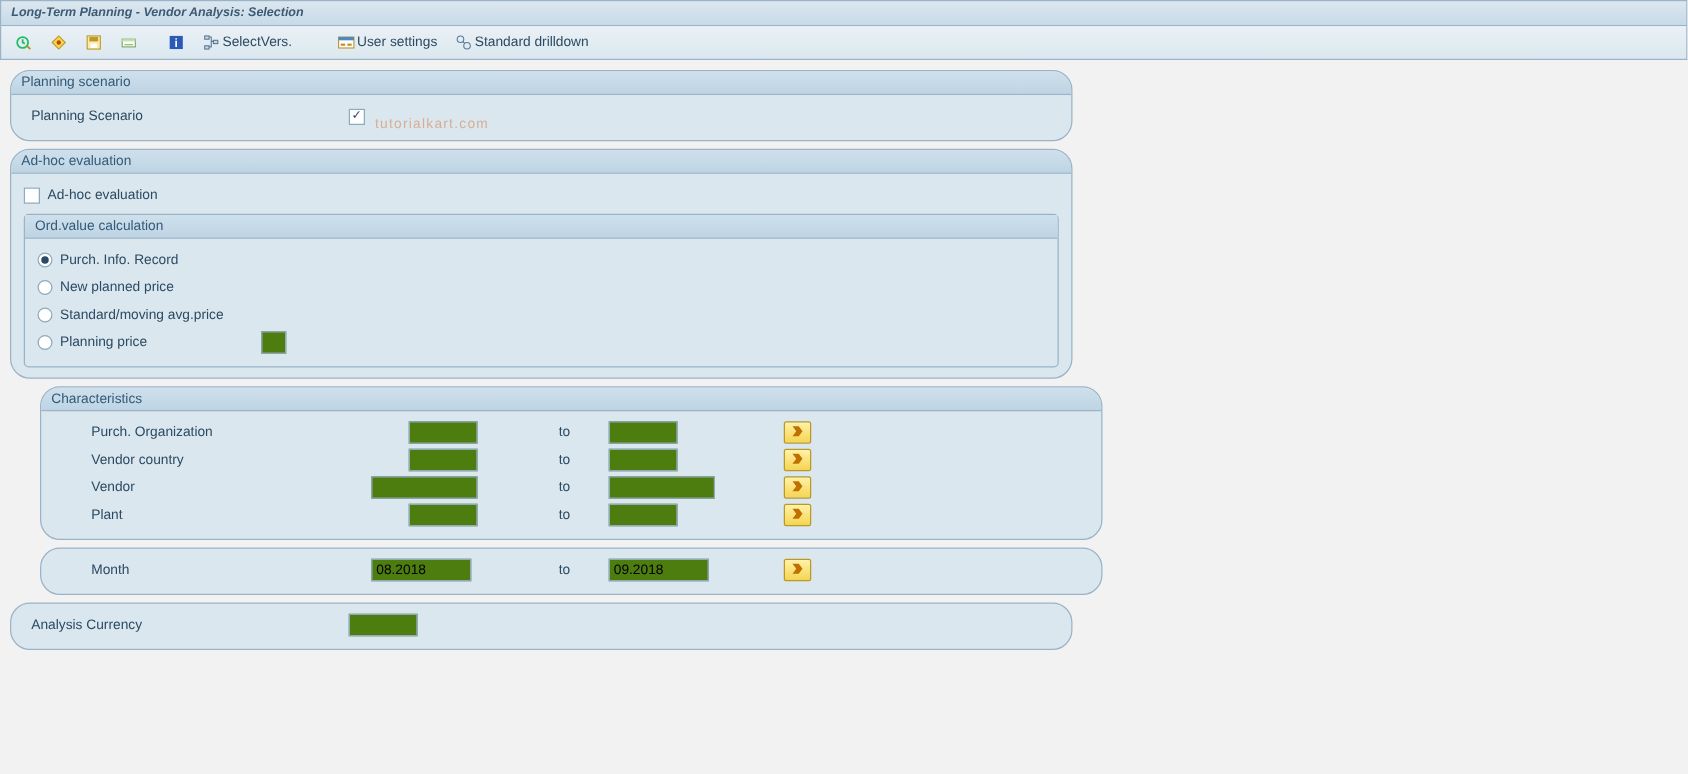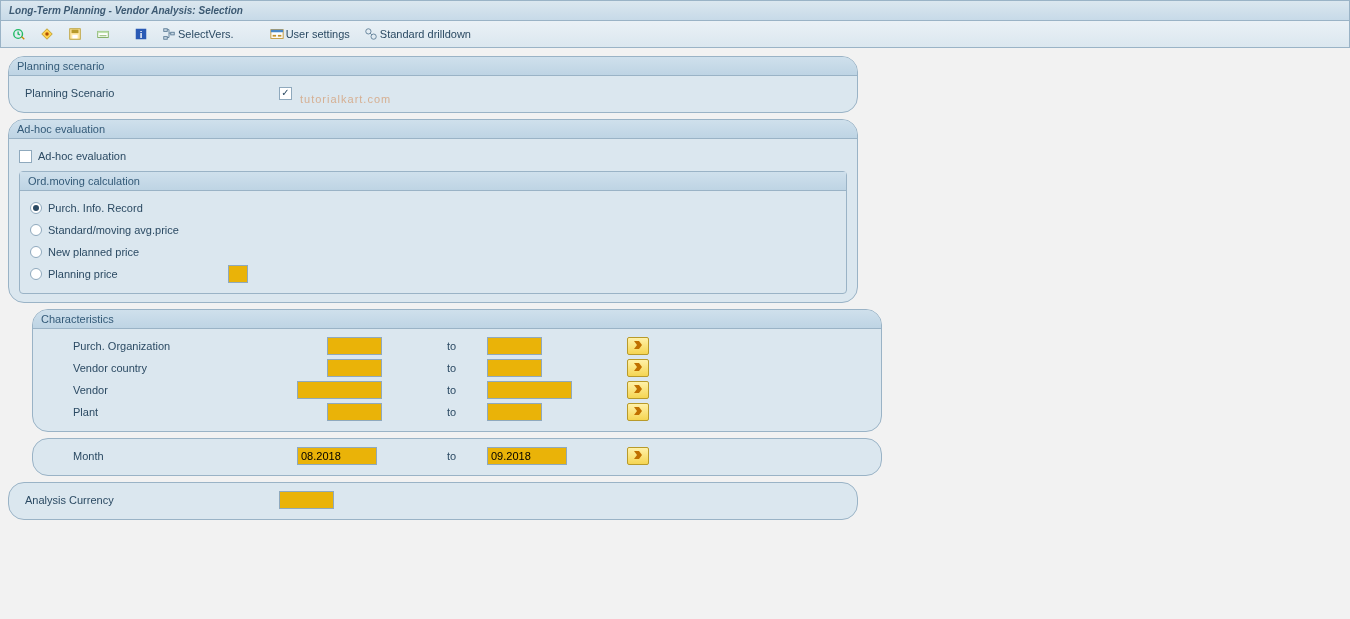--- a/index.html
+++ b/index.html
@@ -85,21 +85,21 @@
       display: flex;
       align-items: center;
       min-height: 22px;
       padding: 1px 0;
     }
     .lab { width: 220px; color: #2b4a63; padding-left: 6px;}
     .to-lab { width: 40px; text-align: left; color:#2b4a63;}
     input[type=text] {
       height: 18px;
       border: 1px solid #8fa9bd;
-      background: #eab308;
+      background: #4d7c0f;
       padding: 0 3px;
       font: inherit;
     }
     .w-sm { width: 55px; }
     .w-md { width: 80px; }
     .w-vendor { width: 85px; }
     .mul-btn {
       width: 22px; height: 18px;
       background: linear-gradient(#fff1a8,#f5d552);
       border: 1px solid #b89a2a;
@@ -232,37 +232,37 @@
   </div>
 
   <div class="group">
     <div class="group-h">Ad-hoc evaluation</div>
     <div class="group-body">
       <div class="row">
         <span class="chk"></span>
         <span class="r-label">Ad-hoc evaluation</span>
       </div>
       <div class="sub-group">
-        <div class="group-h">Ord.moving calculation</div>
+        <div class="group-h">Ord.value calculation</div>
         <div class="group-body">
           <div class="row">
             <span class="radio sel"></span>
             <span class="r-label">Purch. Info. Record</span>
           </div>
           <div class="row">
             <span class="radio"></span>
+            <span class="r-label">New planned price</span>
+          </div>
+          <div class="row">
+            <span class="radio"></span>
             <span class="r-label">Standard/moving avg.price</span>
           </div>
           <div class="row">
             <span class="radio"></span>
-            <span class="r-label">New planned price</span>
-          </div>
-          <div class="row">
-            <span class="radio"></span>
-            <span class="r-label" style="width:180px">Planning price</span>
+            <span class="r-label" style="width:161px">Planning price</span>
             <input type="text" class="w-sm" style="width: 20px;">
           </div>
         </div>
       </div>
     </div>
   </div>
 
   <div class="group rel">
     <div class="group-h">Characteristics</div>
     <div class="group-body">

